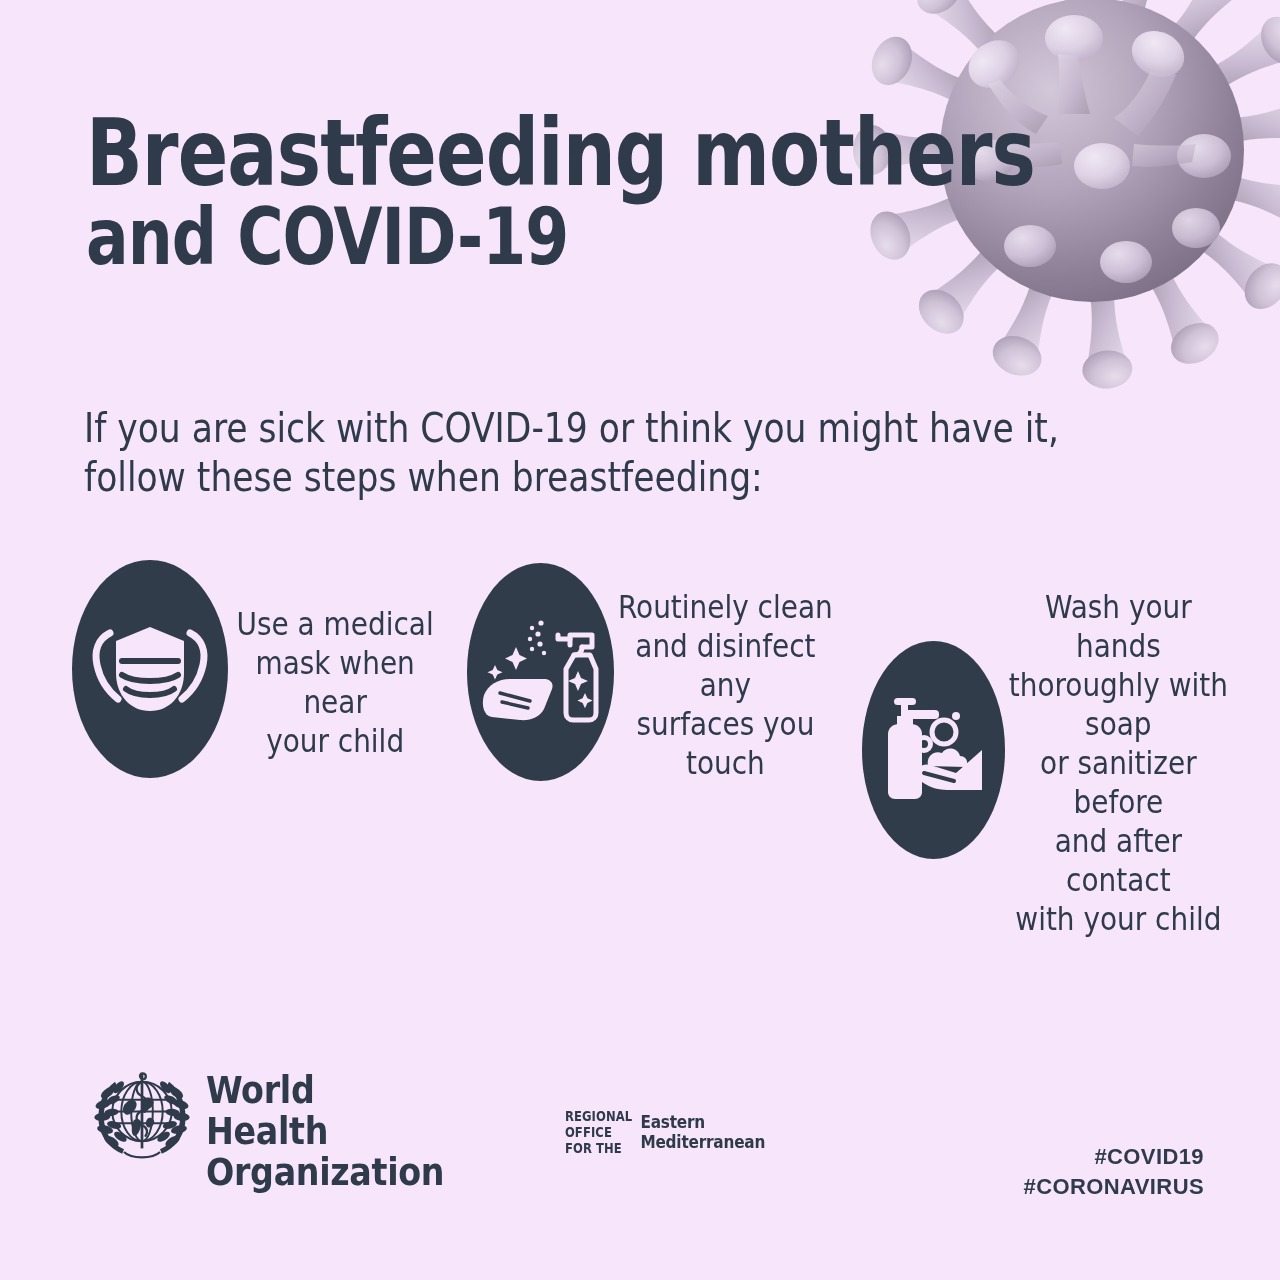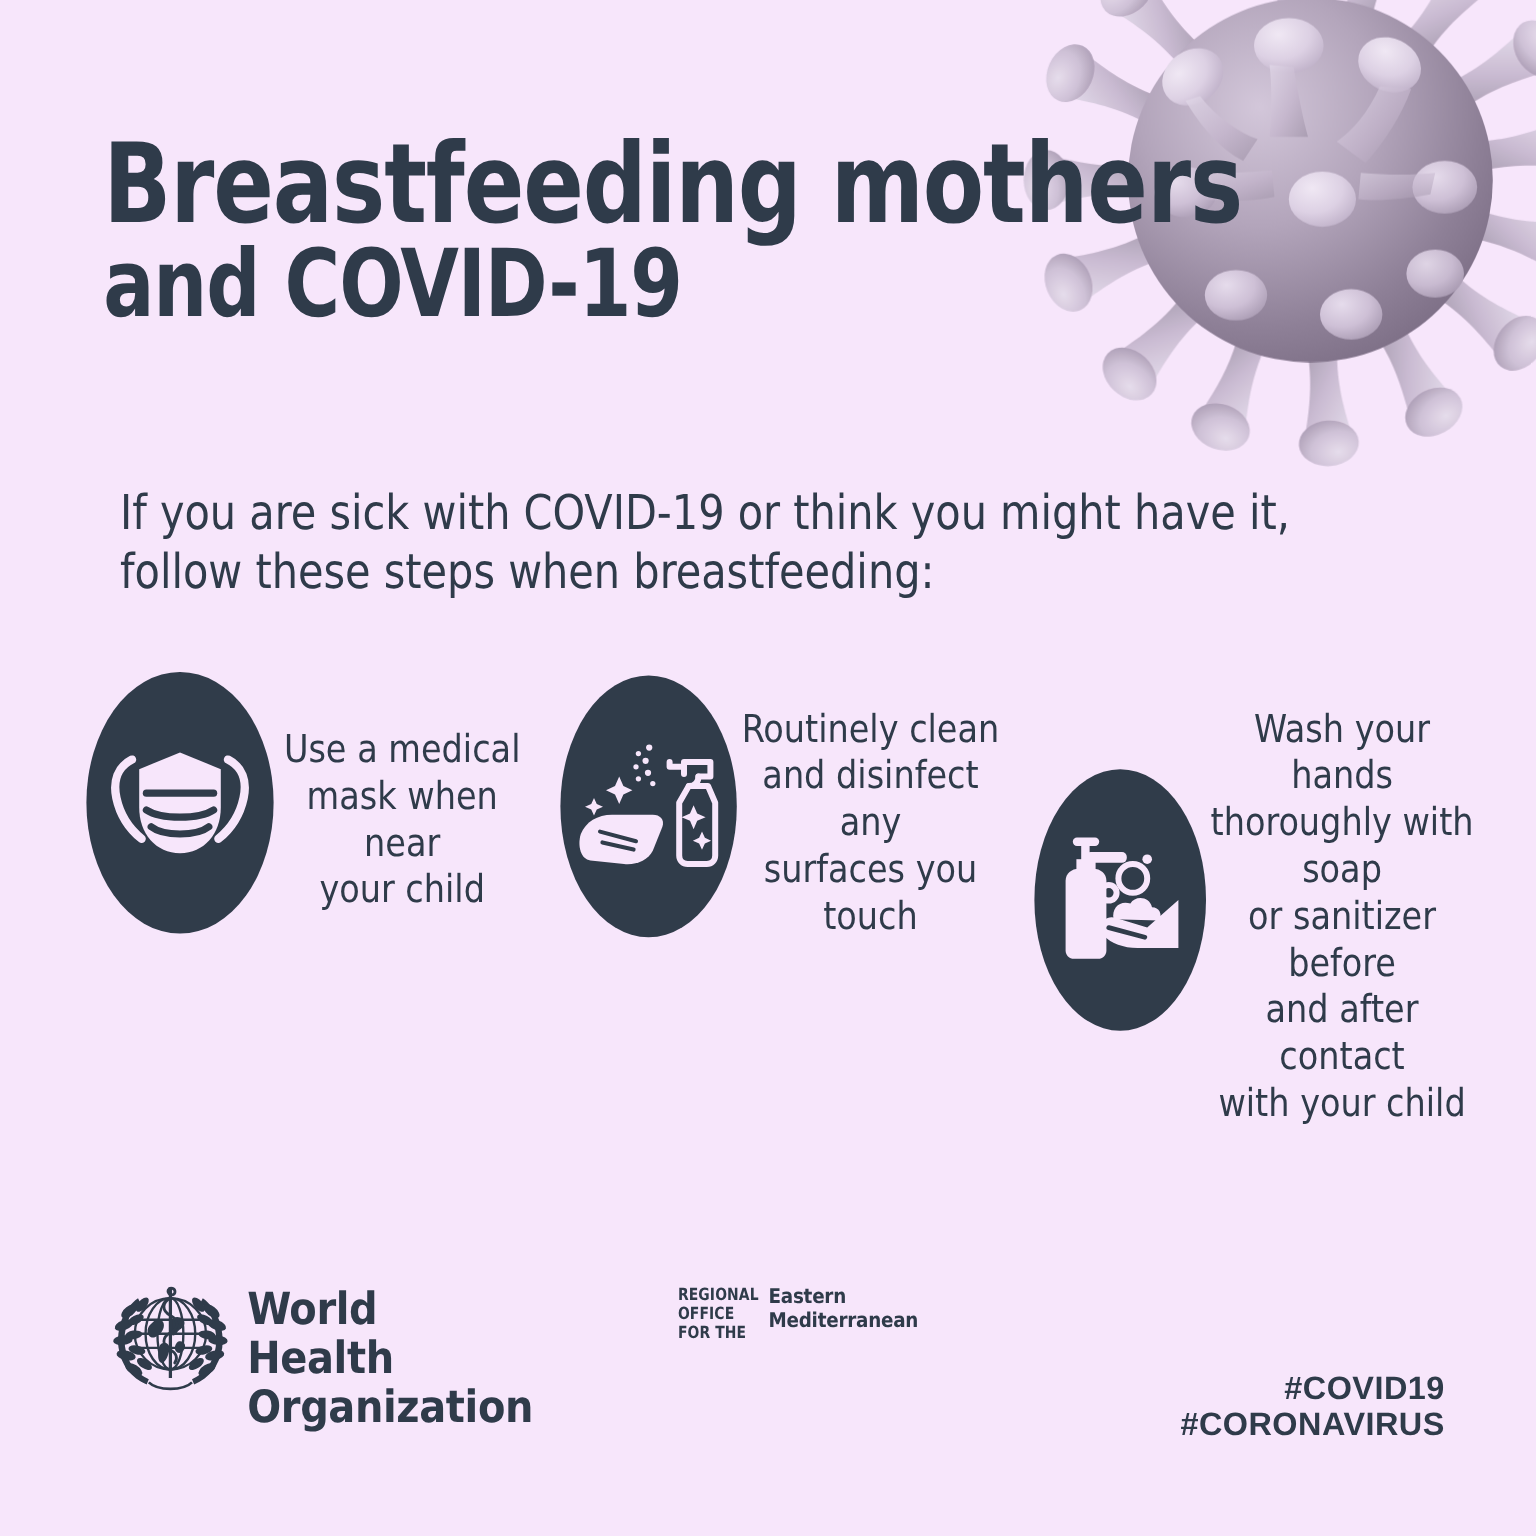--- a/index.html
+++ b/index.html
@@ -57,21 +57,21 @@
   }
   #title-line-2 {
     font-size: 78px;
     line-height: 82px;
     margin-top: -6px;
   }
 
   
   #intro-block {
     position: absolute;
-    left: 88px;
+    left: 72px;
     top: 404px;
     width: 1100px;
   }
   .intro-line {
     font-family: "Liberation Sans Narrow", "DejaVu Sans Condensed", "Liberation Sans", sans-serif;
     font-size: 40px;
     line-height: 49px;
     color: #2f3b4a;
     white-space: nowrap;
     transform: scaleX(0.96);
@@ -144,21 +144,21 @@
   }
   #who-rule {
     height: 2px;
     background: #2f3b4a;
     width: 236px;
     margin-left: 118px;
     margin-top: 4px;
   }
   #who-region {
     display: flex;
-    align-items: flex-start;
+    align-items: center;
     margin-top: 9px;
   }
   #who-region-prefix {
     font-family: "Liberation Sans Narrow", "DejaVu Sans Condensed", "Liberation Sans", sans-serif;
     font-weight: bold;
     font-size: 14px;
     letter-spacing: 0.1px;
     color: #2f3b4a;
     transform: scaleX(0.92);
     transform-origin: left baseline;
@@ -174,21 +174,21 @@
 
   #hashtags {
     position: absolute;
     right: 88px;
     top: 1142px;
     text-align: right;
   }
   .hashtag {
     font-family: "Liberation Sans", sans-serif;
     font-weight: bold;
-    font-size: 27px;
+    font-size: 22px;
     line-height: 30px;
     color: #2f3b4a;
     letter-spacing: 0.4px;
   }
 </style>
 </head>
 <body>
 
 <div id="poster">
 

